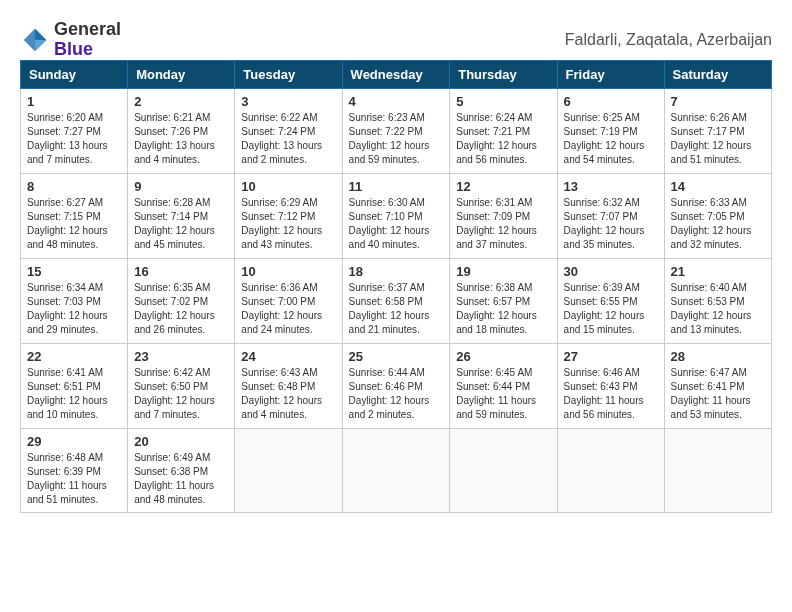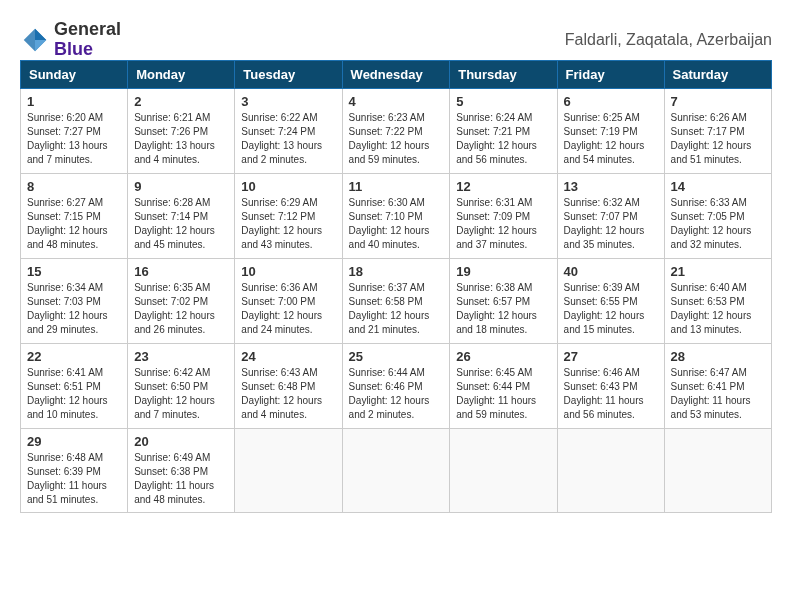--- a/index.html
+++ b/index.html
@@ -271,21 +271,21 @@
       </td>
         <td>
         <span class="day-num">19</span>
         <div class="day-info">
           Sunrise: 6:38 AM<br>
           Sunset: 6:57 PM<br>
           Daylight: 12 hours and 18 minutes.
         </div>
       </td>
         <td>
-        <span class="day-num">40</span>
+        <span class="day-num">30</span>
         <div class="day-info">
           Sunrise: 6:39 AM<br>
           Sunset: 6:55 PM<br>
           Daylight: 12 hours and 15 minutes.
         </div>
       </td>
         <td>
         <span class="day-num">21</span>
         <div class="day-info">
           Sunrise: 6:40 AM<br>

